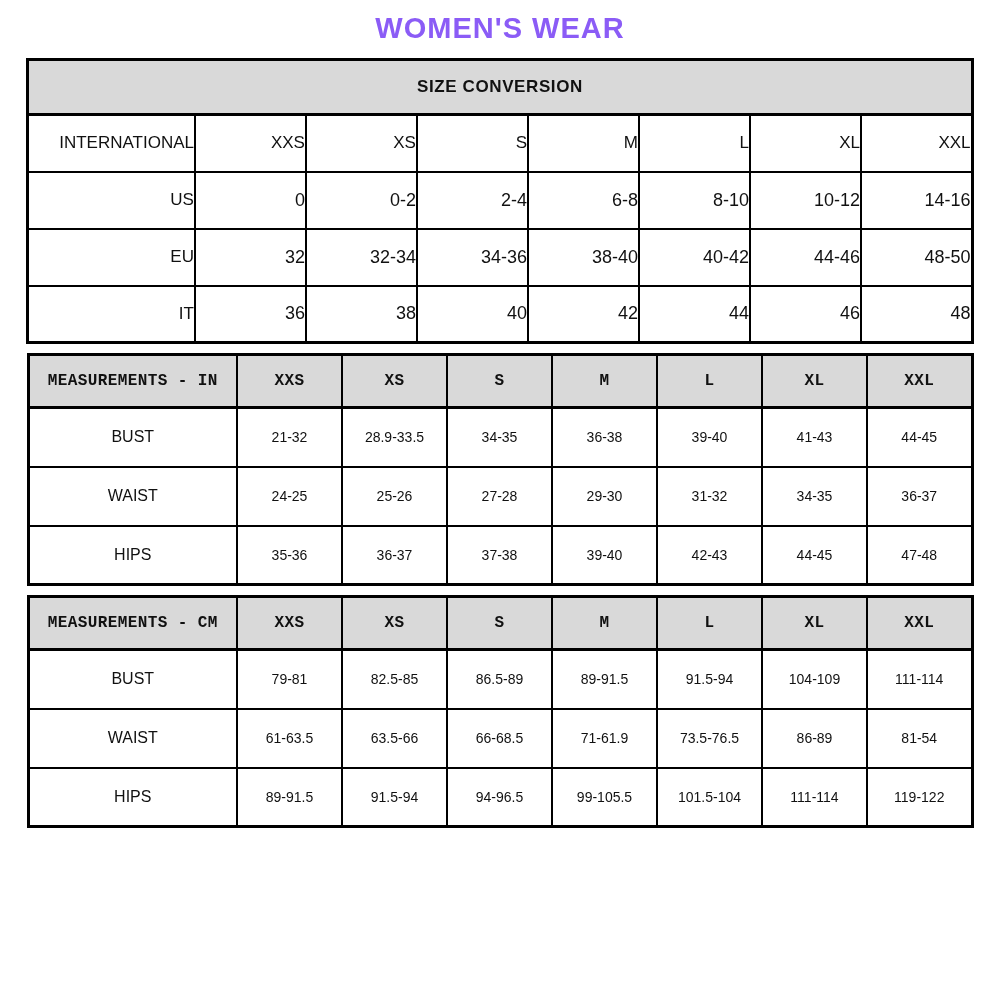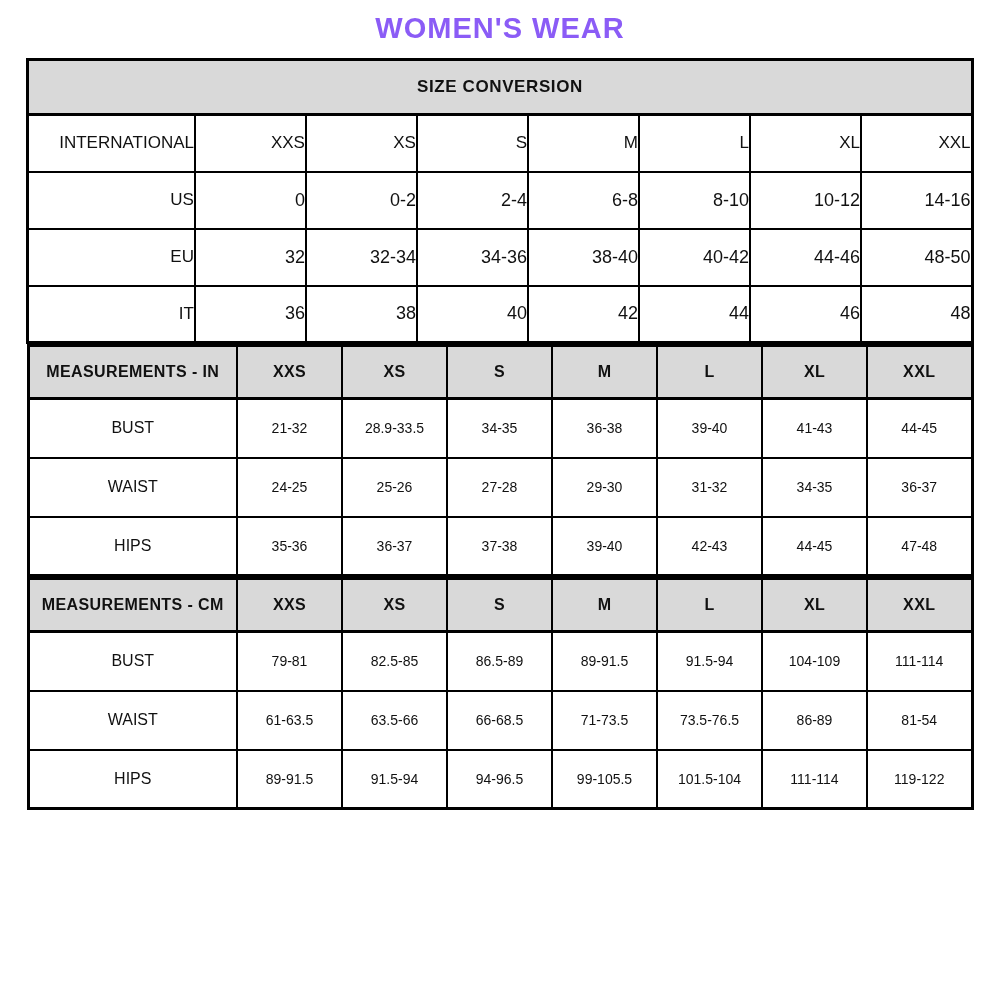--- a/index.html
+++ b/index.html
@@ -14,21 +14,21 @@
     font-size: 29px;
     font-weight: 700;
     letter-spacing: 1px;
     color: #8b5cf6;
     margin-bottom: 13px;
   }
   table.size-table {
     border-collapse: collapse;
     table-layout: fixed;
     width: 944px;
-    margin: 0 auto 0 auto;
+    margin: 0 auto 9px auto;
     border: 3px solid #000000;
   }
   table.size-table th, table.size-table td {
     border: 2px solid #000000;
     text-align: center;
     vertical-align: middle;
     overflow: hidden;
     white-space: nowrap;
   }
   
@@ -44,20 +44,21 @@
   #t1 tr.cols td { font-size: 17px; }
   #t1 td.rlabel { font-size: 17px; }
   
   .measure-table thead th {
     height: 53px;
     background: #d9d9d9;
     font-size: 16px;
     font-weight: 700;
     letter-spacing: 0.4px;
     border-bottom: 3px solid #000;
+    font-family: Liberation Mono, monospace;
   }
   .measure-table td { height: 59px; font-size: 14px; font-weight: 400; }
   .measure-table td.rlabel { font-size: 16px; }
 </style>
 </head>
 <body>
 
 <div class="page">
 
   <h1 class="page-title">WOMEN'S WEAR</h1>
@@ -211,21 +212,21 @@
           <td>89-91.5</td>
           <td>91.5-94</td>
           <td>104-109</td>
           <td>111-114</td>
         </tr>
         <tr>
           <td class="rlabel">WAIST</td>
           <td>61-63.5</td>
           <td>63.5-66</td>
           <td>66-68.5</td>
-          <td>71-73.5</td>
+          <td>71-61.9</td>
           <td>73.5-76.5</td>
           <td>86-89</td>
           <td>81-54</td>
         </tr>
         <tr>
           <td class="rlabel">HIPS</td>
           <td>89-91.5</td>
           <td>91.5-94</td>
           <td>94-96.5</td>
           <td>99-105.5</td>

